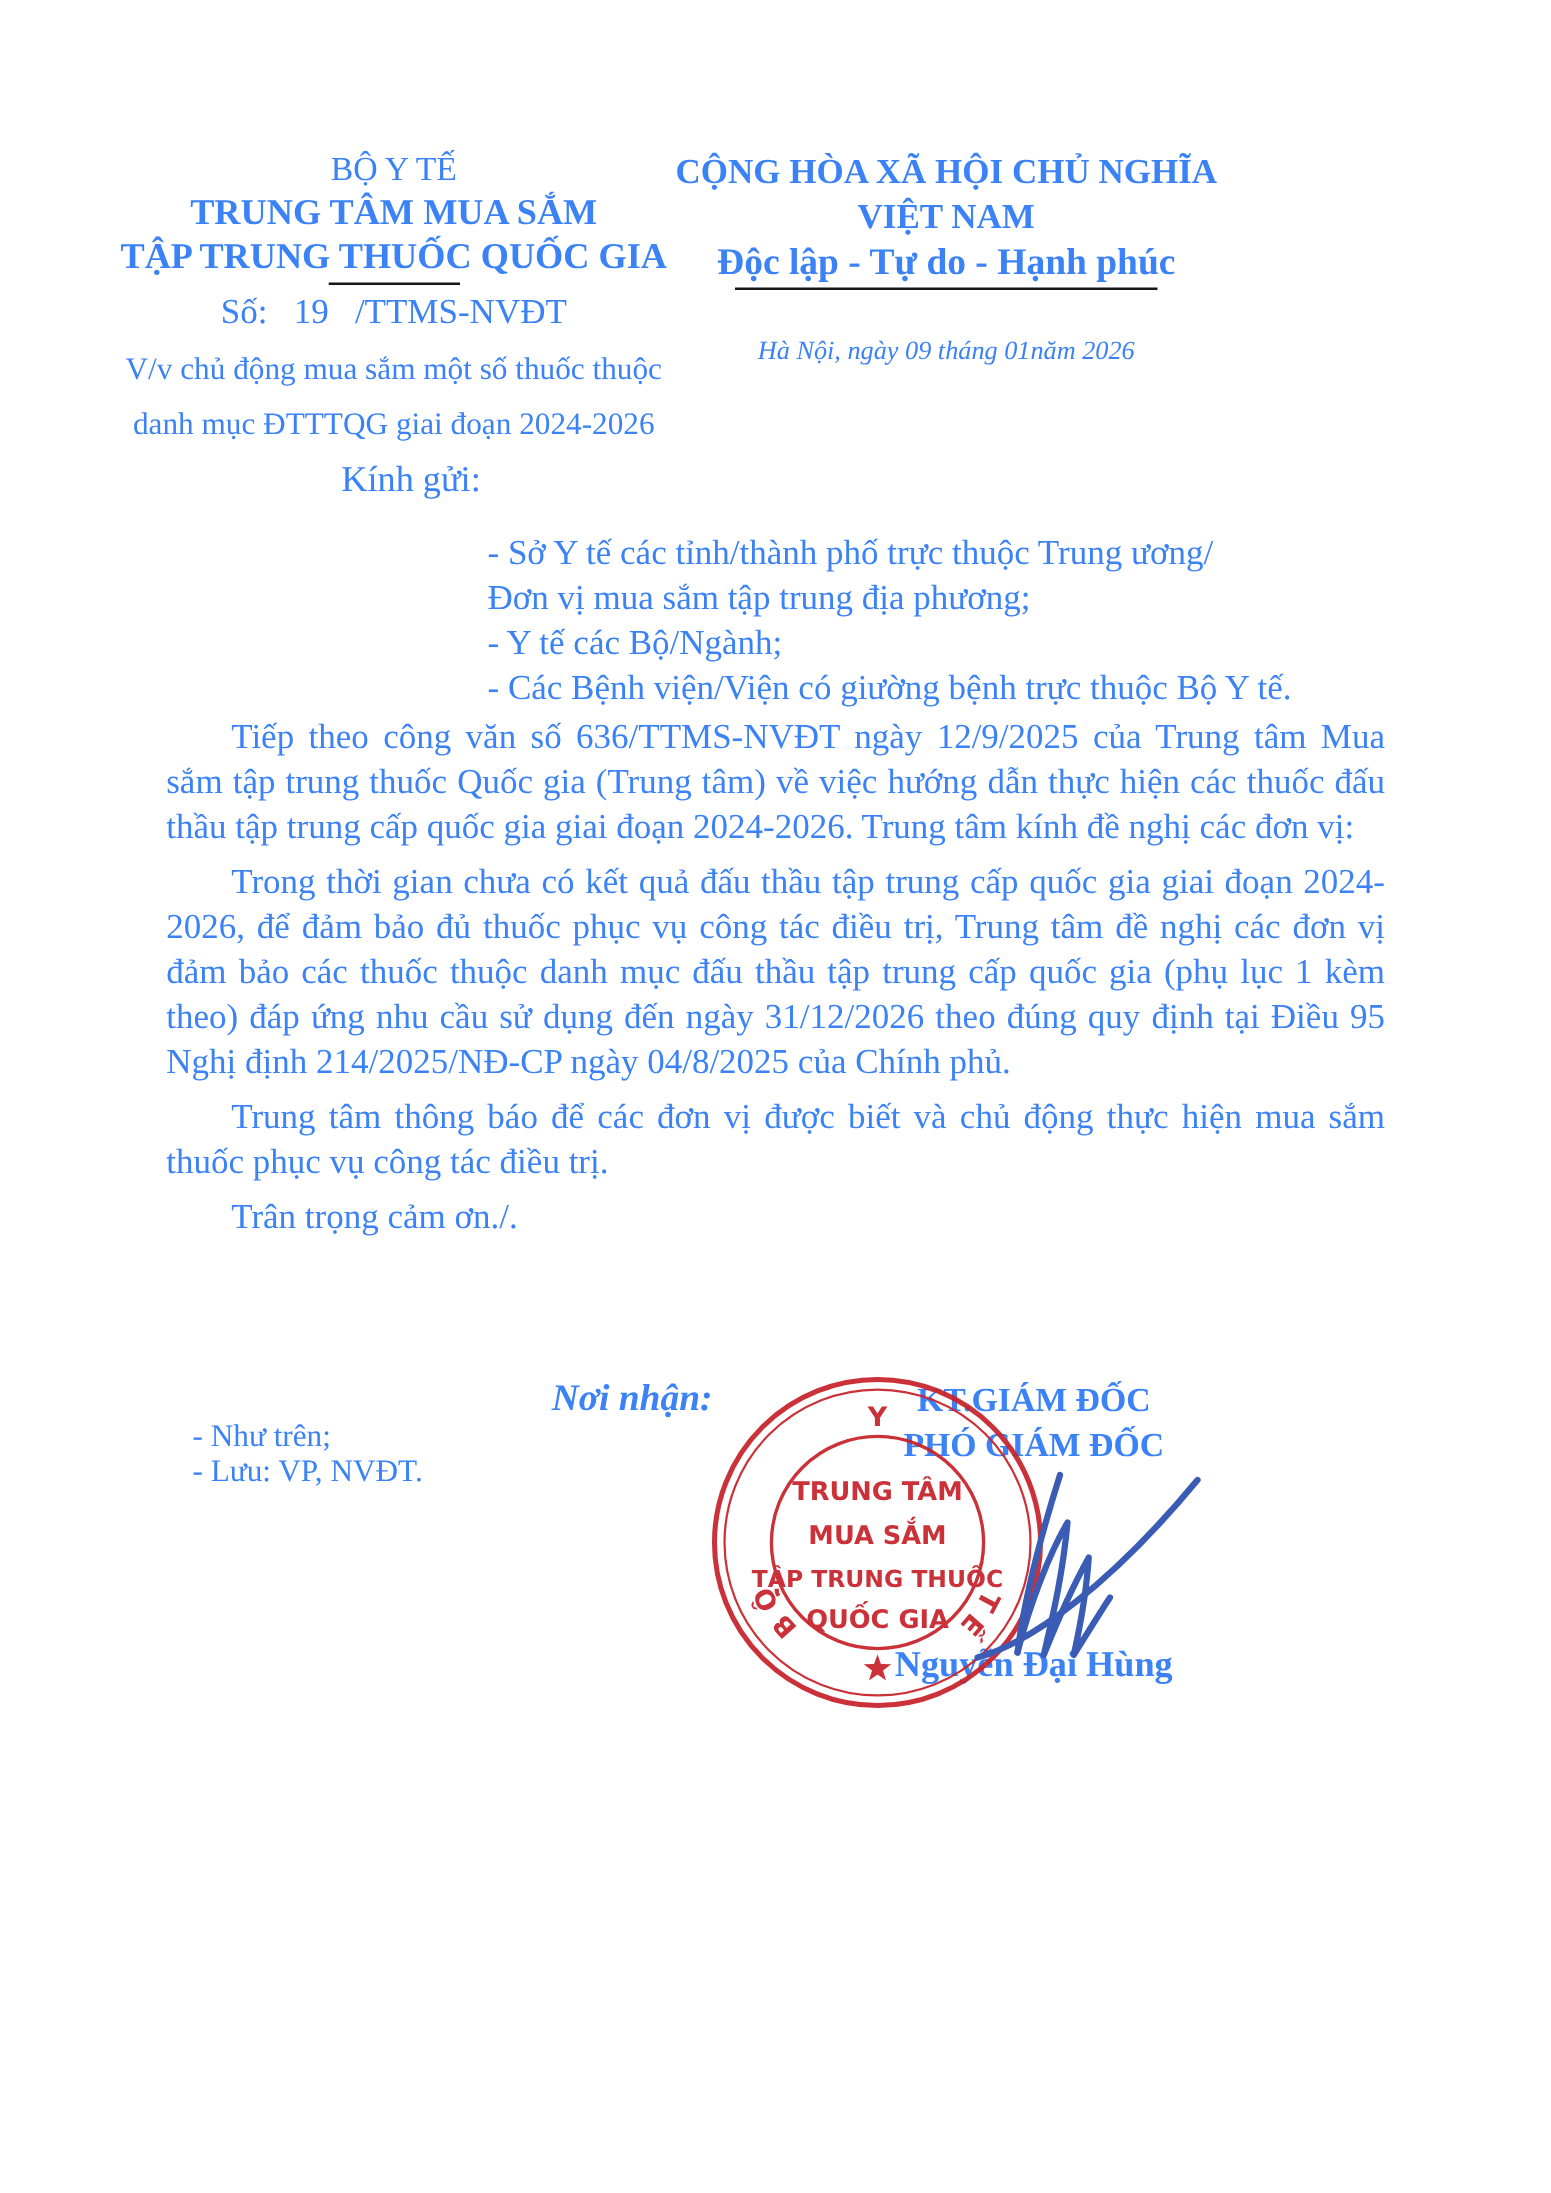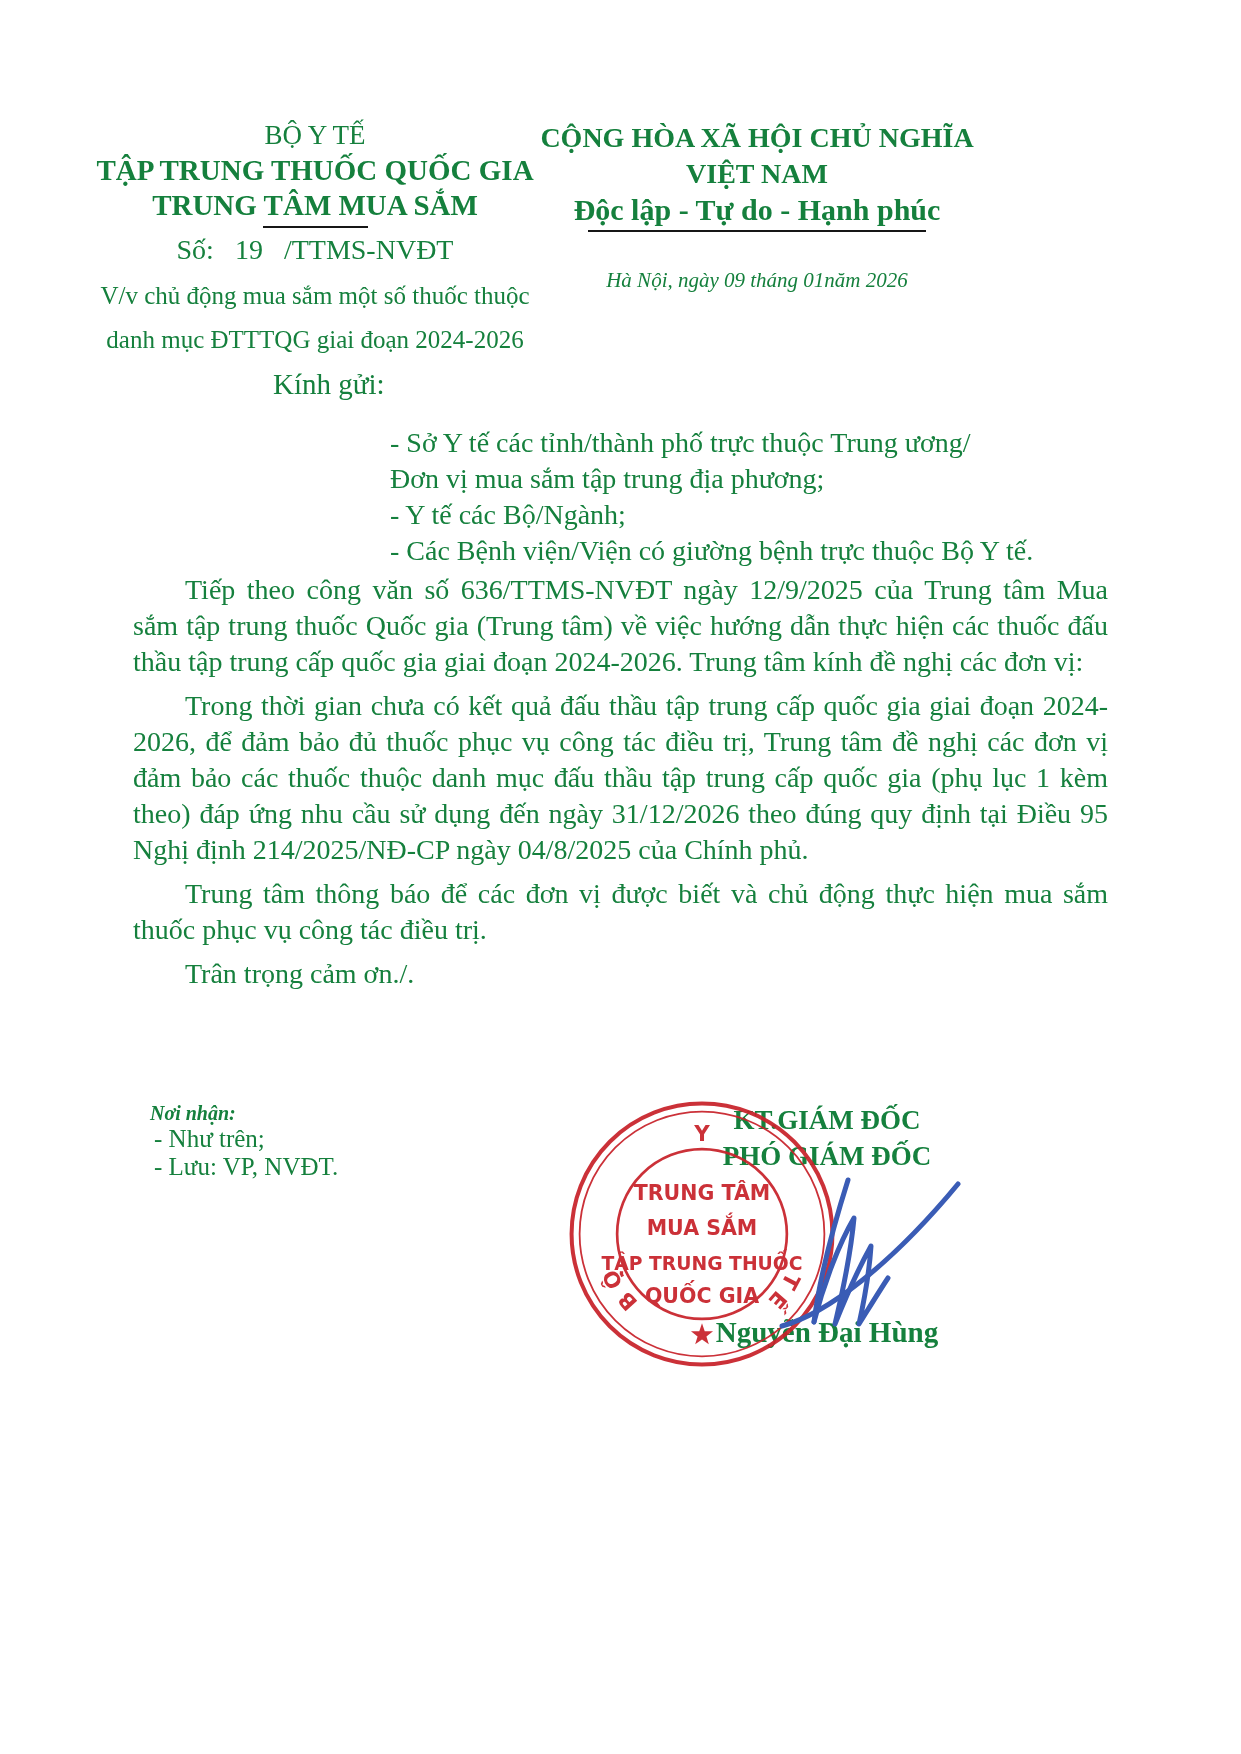--- a/index.html
+++ b/index.html
@@ -2,21 +2,21 @@
 <html><head>
 <meta charset="utf-8">
 <style>
   * { margin:0; padding:0; box-sizing:border-box; }
   html,body { background:#ffffff; }
   .page {
     position:relative;
     width:1239px; height:1754px;
     background:#ffffff;
     font-family:"Liberation Serif","DejaVu Serif",serif;
-    color:#15803d;
+    color:#3b82f6;
     overflow:hidden;
   }
   
   .hdr-left {
     position:absolute; left:85px; top:118px; width:460px;
     text-align:center; line-height:35px;
   }
   .hdr-left .ministry { font-size:27px; }
   .hdr-left .org { font-size:29px; font-weight:bold; }
   .org-underline { width:105px; height:2px; background:#161616; margin:3px auto 4px auto; }
@@ -41,21 +41,21 @@
   
   .body-block { position:absolute; left:133px; top:572px; width:975px; }
   .body-block p {
     font-size:28px; line-height:36px; text-align:justify;
     text-indent:52px; margin-bottom:8px;
   }
   .body-block p.closing { text-align:left; }
 
   
   .noi-nhan { position:absolute; left:150px; top:1102px; width:420px; }
-  .noi-nhan .label { font-size:20px; font-weight:bold; font-style:italic; }
+  .noi-nhan .label { font-size:30px; font-weight:bold; font-style:italic;text-align:right; }
   .noi-nhan .cc-item { font-size:25px; line-height:27.5px; padding-left:4px; }
 
   .signer-titles {
     position:absolute; left:667px; top:1102px; width:320px;
     text-align:center; font-size:27px; font-weight:bold; line-height:36px;
   }
   .signer-name {
     position:absolute; left:667px; top:1316px; width:320px;
     text-align:center; font-size:29px; font-weight:bold;
   }
@@ -64,22 +64,22 @@
   .stamp-txt { font-family:"DejaVu Sans","Liberation Sans",sans-serif; font-weight:bold; fill:#c8222a; }
   .sig-svg { position:absolute; left:768px; top:1172px; width:205px; height:165px; }
 </style>
 </head>
 <body>
 
 <div class="page">
 
   <div class="hdr-left">
     <div class="ministry">BỘ Y TẾ</div>
+    <div class="org">TRUNG TÂM MUA SẮM</div>
     <div class="org">TẬP TRUNG THUỐC QUỐC GIA</div>
-    <div class="org">TRUNG TÂM MUA SẮM</div>
     <div class="org-underline"></div>
     <div class="doc-number">
       <span>Số:</span>
       <span class="num">19</span>
       <span>/TTMS-NVĐT</span>
     </div>
     <div class="subject">V/v chủ động mua sắm một số thuốc thuộc</div>
     <div class="subject">danh mục ĐTTTQG giai đoạn 2024-2026</div>
   </div>
 

